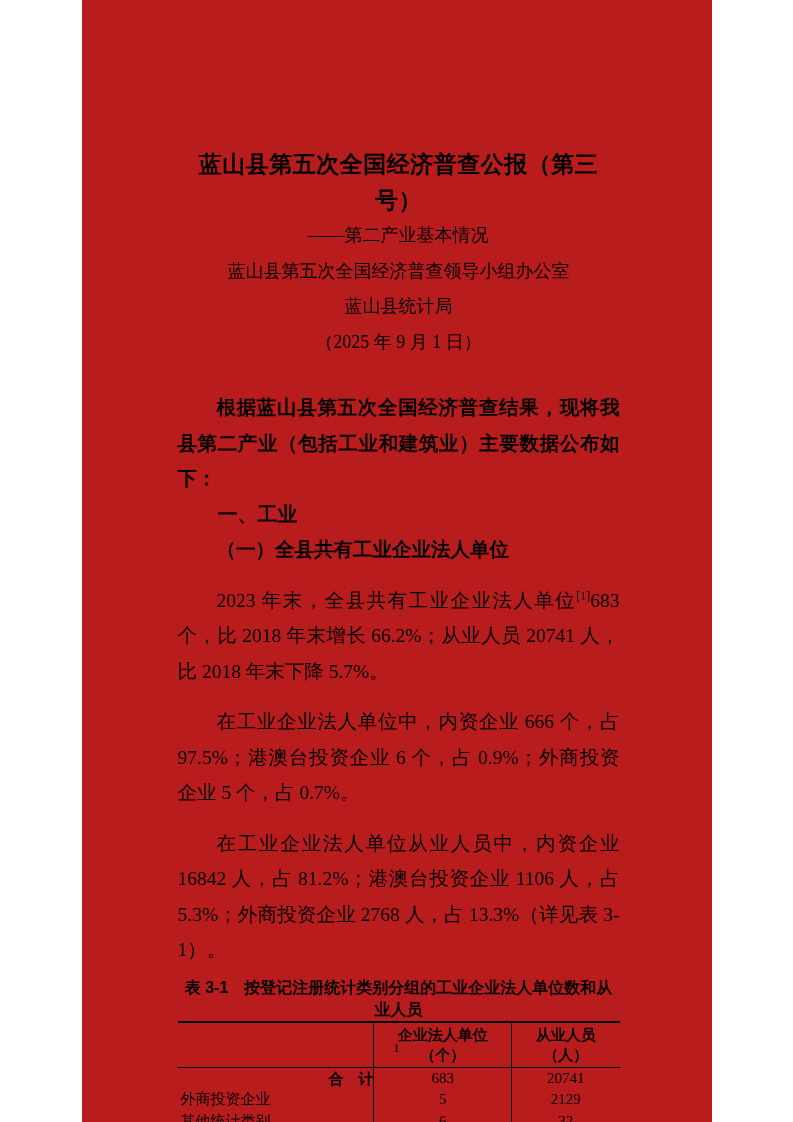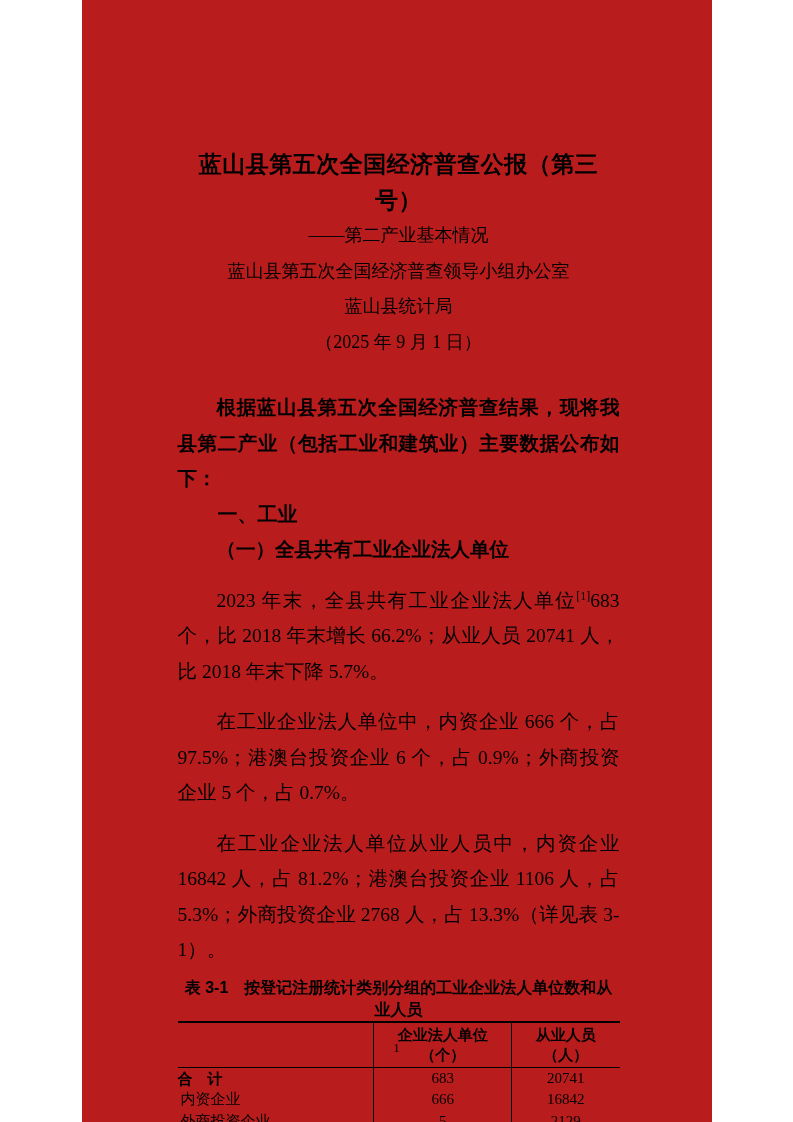--- a/index.html
+++ b/index.html
@@ -88,21 +88,21 @@
   }
   table.stat-table .c2, table.stat-table .c3 { border-left: 1px solid #000; }
   table.stat-table tbody td {
     font-size: 15px;
     line-height: 21.4px;
     height: 21.4px;
   }
   table.stat-table tbody td.lbl { text-align: left; padding-left: 3px; }
   table.stat-table tbody td.val { text-align: center; }
   table.stat-table tr.total-row td.lbl {
-    text-align: left;
+    text-align: right;
     font-family: "Liberation Sans", "DejaVu Sans", sans-serif;
     font-weight: bold;
     padding-left: 0;
   }
   col.w1 { width: 282px; }
   col.w2 { width: 185px; }
   col.w3 { width: 140px; }
   
   .page-footer {
     position: absolute;
@@ -164,25 +164,20 @@
           </th>
         </tr>
       </thead>
       <tbody>
         <tr class="total-row">
           <td class="lbl">合　计</td>
           <td class="val c2">683</td>
           <td class="val c3">20741</td>
         </tr>
         <tr>
-          <td class="lbl">内资企业</td>
-          <td class="val c2">666</td>
-          <td class="val c3">16842</td>
-        </tr>
-        <tr>
           <td class="lbl">外商投资企业</td>
           <td class="val c2">5</td>
           <td class="val c3">2129</td>
         </tr>
         <tr>
           <td class="lbl">其他统计类别</td>
           <td class="val c2">6</td>
           <td class="val c3">32</td>
         </tr>
       </tbody>

